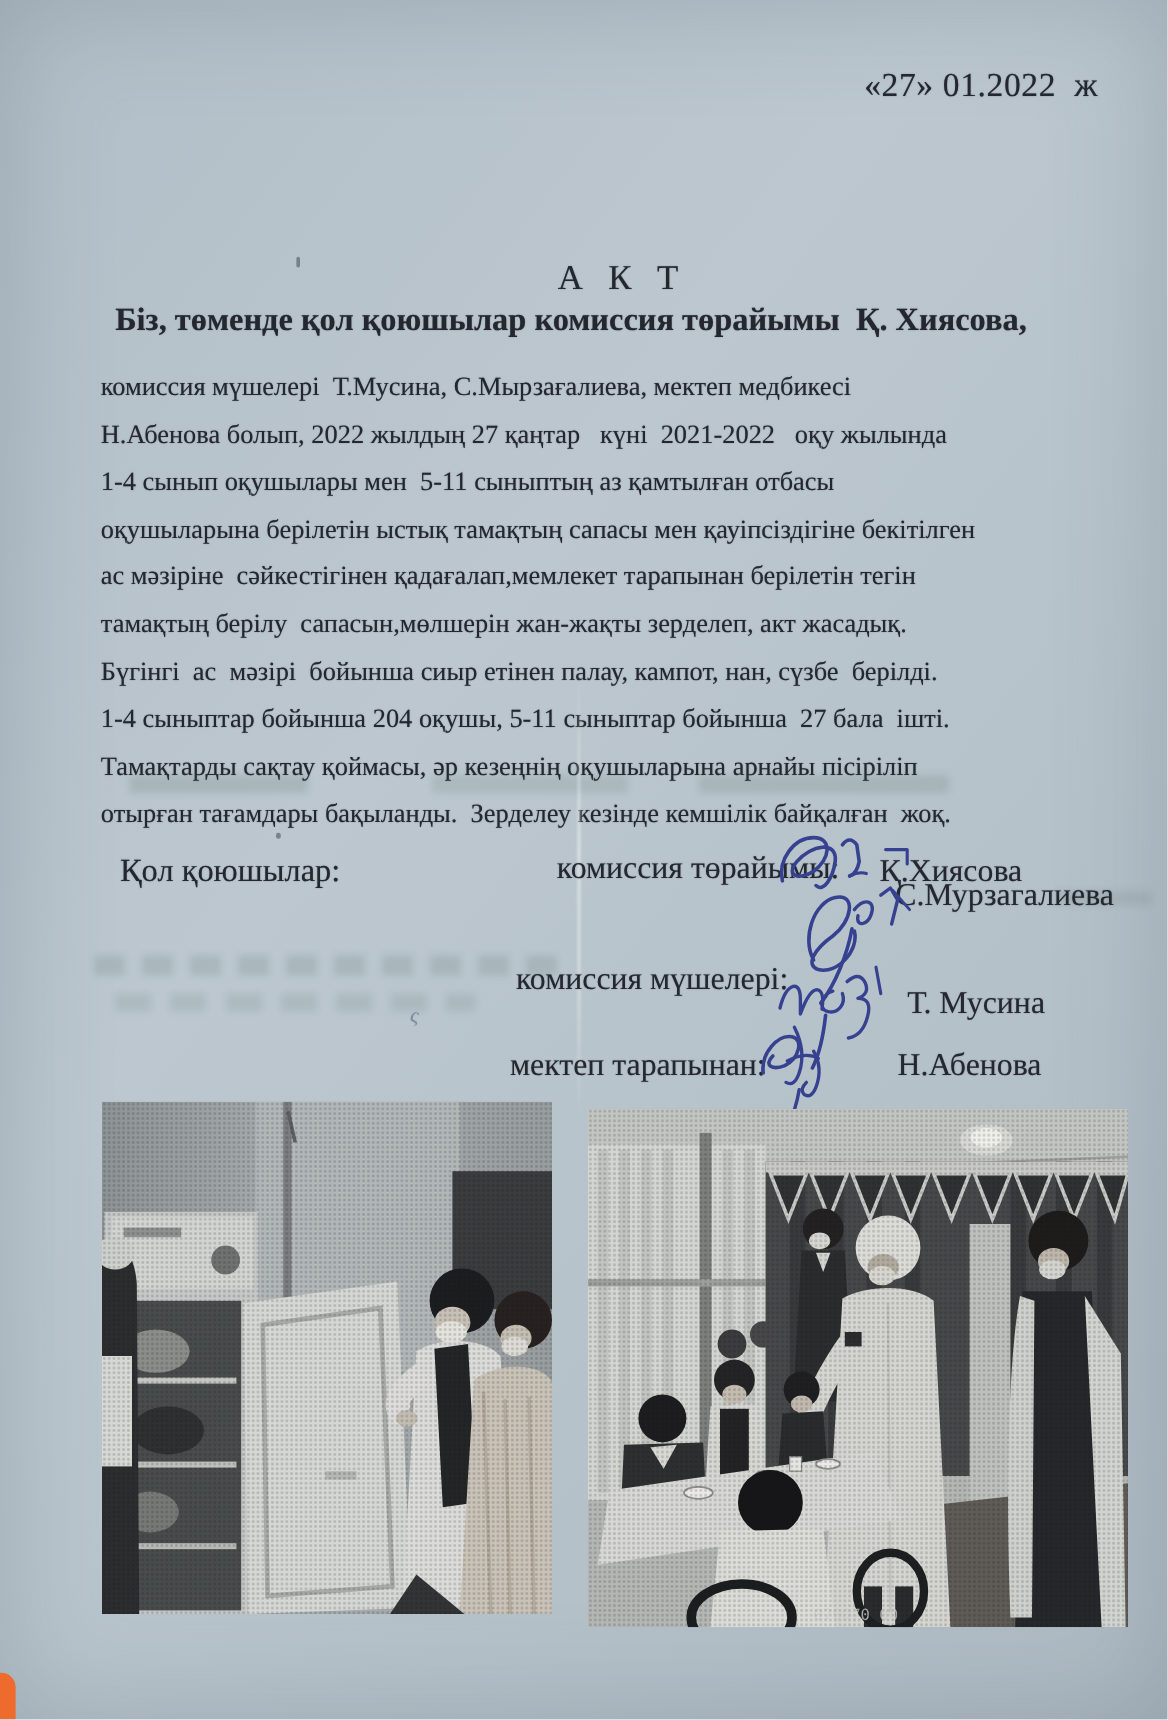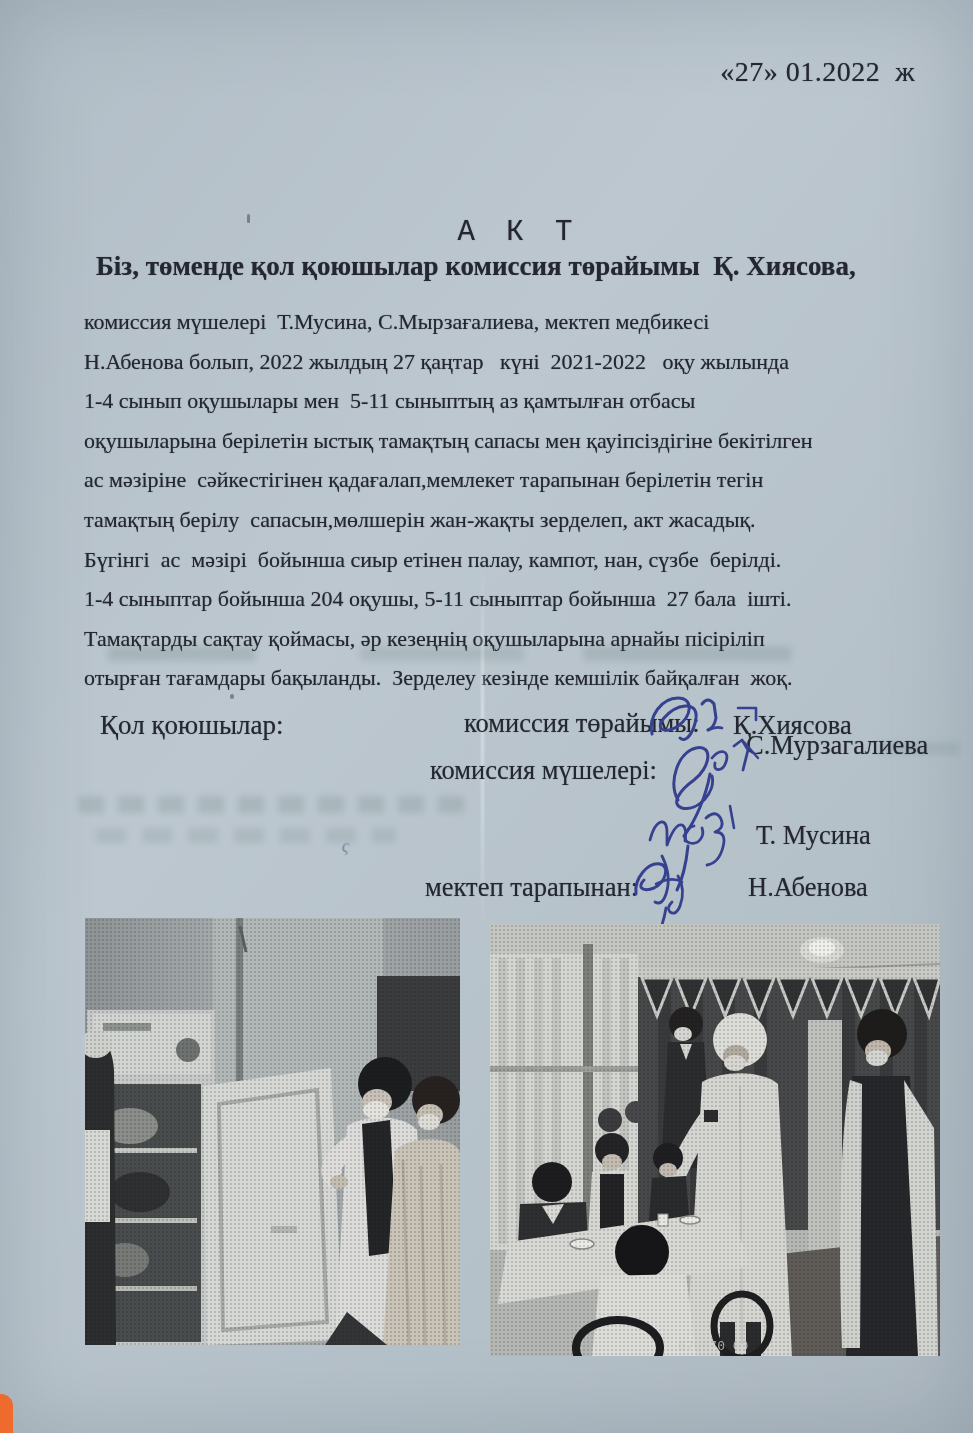--- a/index.html
+++ b/index.html
@@ -8,21 +8,21 @@
     position:relative; width:973px; height:1433px; overflow:hidden;
     background:linear-gradient(128deg,#b2bec7 0%,#bcc7cf 38%,#b5c1c9 72%,#aeb9c2 100%);
     box-shadow:inset 0 0 90px rgba(84,99,112,.28);
     font-family:"Liberation Serif","DejaVu Serif",serif;
     color:#242730;
   }
   .txt { position:absolute; white-space:pre; text-shadow:0 0 1px rgba(36,40,52,.55); }
   .date { top:56px; right:58px; font-size:28px; letter-spacing:.5px; }
   .title { top:106px; left:0; width:100%; text-align:center; font-size:27px; line-height:42px; word-spacing:5px; }
   .title div { white-space:pre; }
-  .akt { top:216px; left:0; width:100%; text-align:center; font-size:29px; letter-spacing:7px; padding-left:64px;font-family:Liberation Mono, monospace; }
+  .akt { top:216px; left:0; width:100%; text-align:center; font-size:29px; letter-spacing:7px; padding-left:64px; }
   .intro { top:251px; left:96px; font-size:27px;font-weight:bold; }
   .bodytext { position:absolute; top:302px; left:84px; width:878px; font-size:22px; line-height:39.6px; }
   .bodytext div { white-space:pre; text-shadow:0 0 1px rgba(36,40,52,.55); }
   .siglabel { top:710px; left:100px; font-size:27px; }
   .sigrole, .signame { position:absolute; font-size:26.5px; white-space:pre; text-shadow:0 0 1px rgba(36,40,52,.5); }
   .sig { position:absolute; }
   .sig path { fill:none; stroke:#36418f; stroke-linecap:round; stroke-linejoin:round; }
   .photo { position:absolute; overflow:hidden; }
   .photo svg { display:block; width:100%; height:100%; }
   .photo::after { content:""; position:absolute; inset:0; pointer-events:none;
@@ -80,21 +80,21 @@
   <div class="crease"></div>
   <div class="speck" id="speck-1"></div>
   <div class="speck" id="speck-2"></div>
   <div class="pen-mark">ς</div>
 
   <div class="txt siglabel">Қол қоюшылар:</div>
 
   <div class="sigrole" style="top:708px;left:425px;margin-left:39px;">комиссия төрайымы:</div>
   <div class="signame" style="top:710px;left:733px;">Қ.Хиясова</div>
 
-  <div class="sigrole" style="top:755px;left:430px;">комиссия мүшелері:</div>
+  <div class="sigrole" style="top:800px;left:430px;">комиссия мүшелері:</div>
   <div class="signame" style="top:730px;left:746px;">С.Мурзагалиева</div>
 
   <div class="signame" style="top:820px;left:756px;">Т. Мусина</div>
 
   <div class="sigrole" style="top:872px;left:425px;">мектеп тарапынан:</div>
   <div class="signame" style="top:872px;left:748px;">Н.Абенова</div>
 
   <svg class="sig" style="left:646px;top:690px;" width="130" height="70" viewBox="0 0 130 70">
     <path d="M6,44 C2,26 16,8 32,8 C48,8 46,26 32,36 C20,44 8,40 18,28 C30,14 52,10 50,28 C48,42 40,54 34,48" stroke-width="3"></path>
     <path d="M56,14 q6,-8 12,0 l2,14 q-2,10 -8,12" stroke-width="3"></path>

